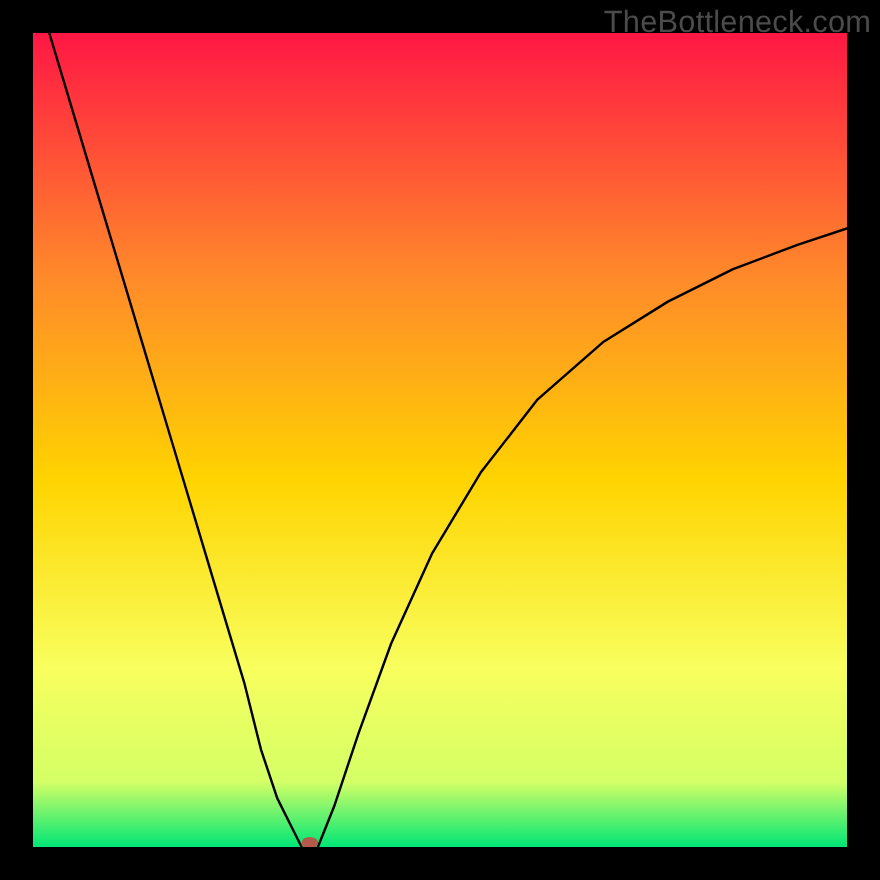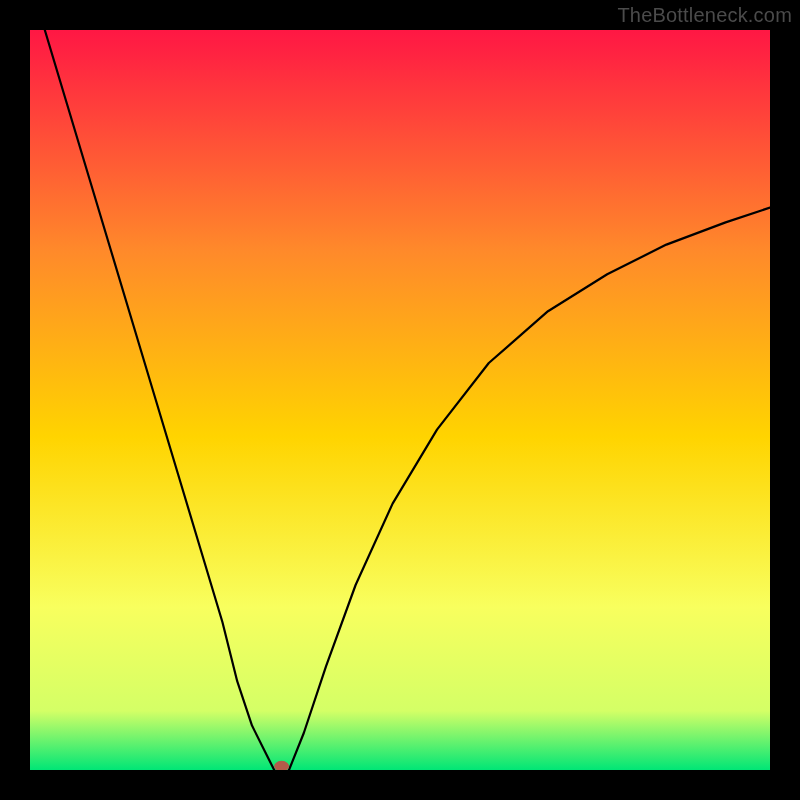--- a/index.html
+++ b/index.html
@@ -23,21 +23,21 @@
     top: 30px;
     width: 740px;
     height: 740px;
     overflow: hidden;
   }
   .watermark {
     position: absolute;
     top: 4px;
     right: 8px;
     color: #4b4b4b;
-    font-size: 20px;
+    font-size: 28px;
     font-weight: 500;
     letter-spacing: 0.2px;
     user-select: none;
   }
   svg { display: block; }
   .curve {
     fill: none;
     stroke: #000;
     stroke-width: 2.2;
     stroke-linejoin: round;

